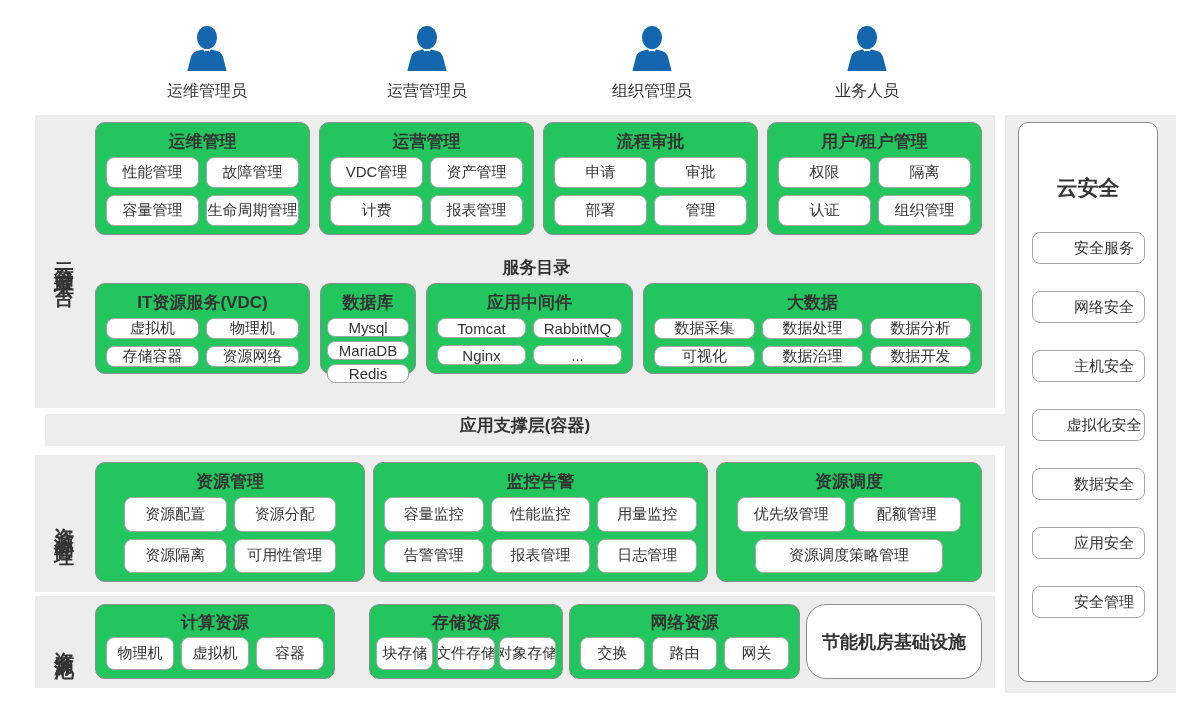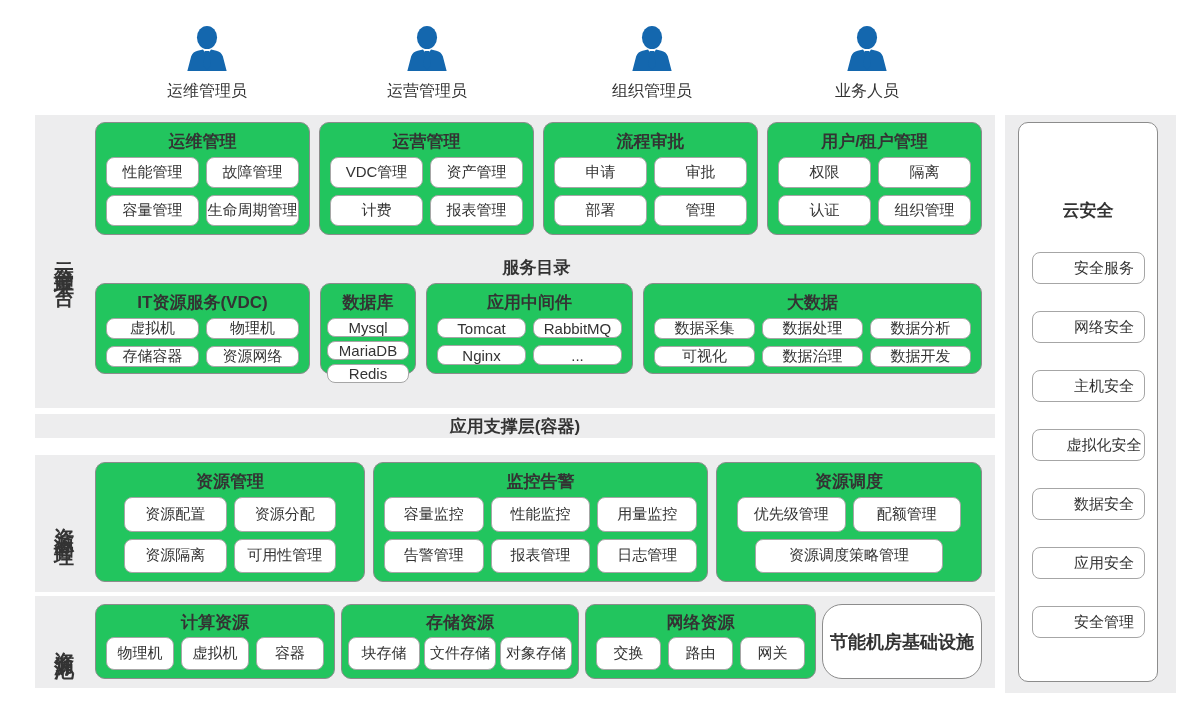--- a/index.html
+++ b/index.html
@@ -11,21 +11,21 @@
     color:#333333;
     overflow:hidden;
   }
   
   .persona{position:absolute;top:24px;width:124px;text-align:center;}
   .persona svg{display:block;margin:0 auto;}
   .persona-label{margin-top:7px;font-size:16px;font-weight:500;color:#333;}
   
   .panel{position:absolute;background:#ededee;}
   #panel-cmp{left:35px;top:115px;width:960px;height:293px;}
-  #bar-app{left:35px;top:414px;width:960px;height:24px;display:flex;align-items:center;justify-content:center;font-size:17px;font-weight:600;color:#333;}
+  #bar-app{left:45px;top:414px;width:960px;height:32px;display:flex;align-items:flex-start;justify-content:center;font-size:17px;font-weight:600;color:#333;}
   #panel-rm{left:35px;top:455px;width:960px;height:137px;}
   #panel-rp{left:35px;top:596px;width:960px;height:92px;}
   #panel-sec{left:1005px;top:115px;width:171px;height:578px;}
   
   .v-label{
     position:absolute;left:0;top:0;bottom:0;width:60px;
     display:flex;align-items:center;justify-content:center;
     writing-mode:vertical-rl;text-orientation:upright;
     font-size:20px;font-weight:600;letter-spacing:6px;color:#333;
   }
@@ -50,33 +50,33 @@
   .item{
     background:#fff;border:1px solid #a6a6a6;border-radius:8px;
     display:flex;align-items:center;justify-content:center;
     font-size:15px;font-weight:500;white-space:nowrap;min-width:0;overflow:hidden;
   }
   .wide-item{grid-column:1 / 3;margin:0 18px;}
   .flex1{flex:1;}
   
   .w215{width:215px;flex:none;} .w96{width:96px;flex:none;} .w207{width:207px;flex:none;}
   .w270{width:270px;flex:none;} .w335{width:335px;flex:none;}
-  .w240{width:240px;flex:none;} .w238{width:238px;flex:none;} .w231{width:231px;flex:none;}
+  .w240{width:240px;flex:none;} .w238{width:194px;flex:none;margin-left:28px;} .w231{width:231px;flex:none;}
   .infra{
     background:#fff;border:1.5px solid #8c8c8c;border-radius:20px;
     display:flex;align-items:center;justify-content:center;
     font-size:18px;font-weight:600;box-sizing:border-box;flex:1;white-space:nowrap;
   }
   
   .sec-box{
     position:absolute;left:13px;top:7px;width:140px;bottom:11px;
     background:#fff;border:1.5px solid #8c8c8c;border-radius:10px;
     box-sizing:border-box;display:flex;flex-direction:column;align-items:center;
   }
-  .sec-title{margin-top:76px;font-size:17px;font-weight:600;}
+  .sec-title{margin-top:51px;font-size:21px;font-weight:600;}
   .sec-list{margin-top:30px;display:flex;flex-direction:column;gap:27px;width:113px;}
   .sec-item{
     height:30px;background:#fff;border:1px solid #a6a6a6;border-radius:8px;
     display:flex;align-items:center;justify-content:center;
     font-size:15px;font-weight:500;white-space:nowrap;padding-left:32px;
   }
 </style>
 </head>
 <body>
 

